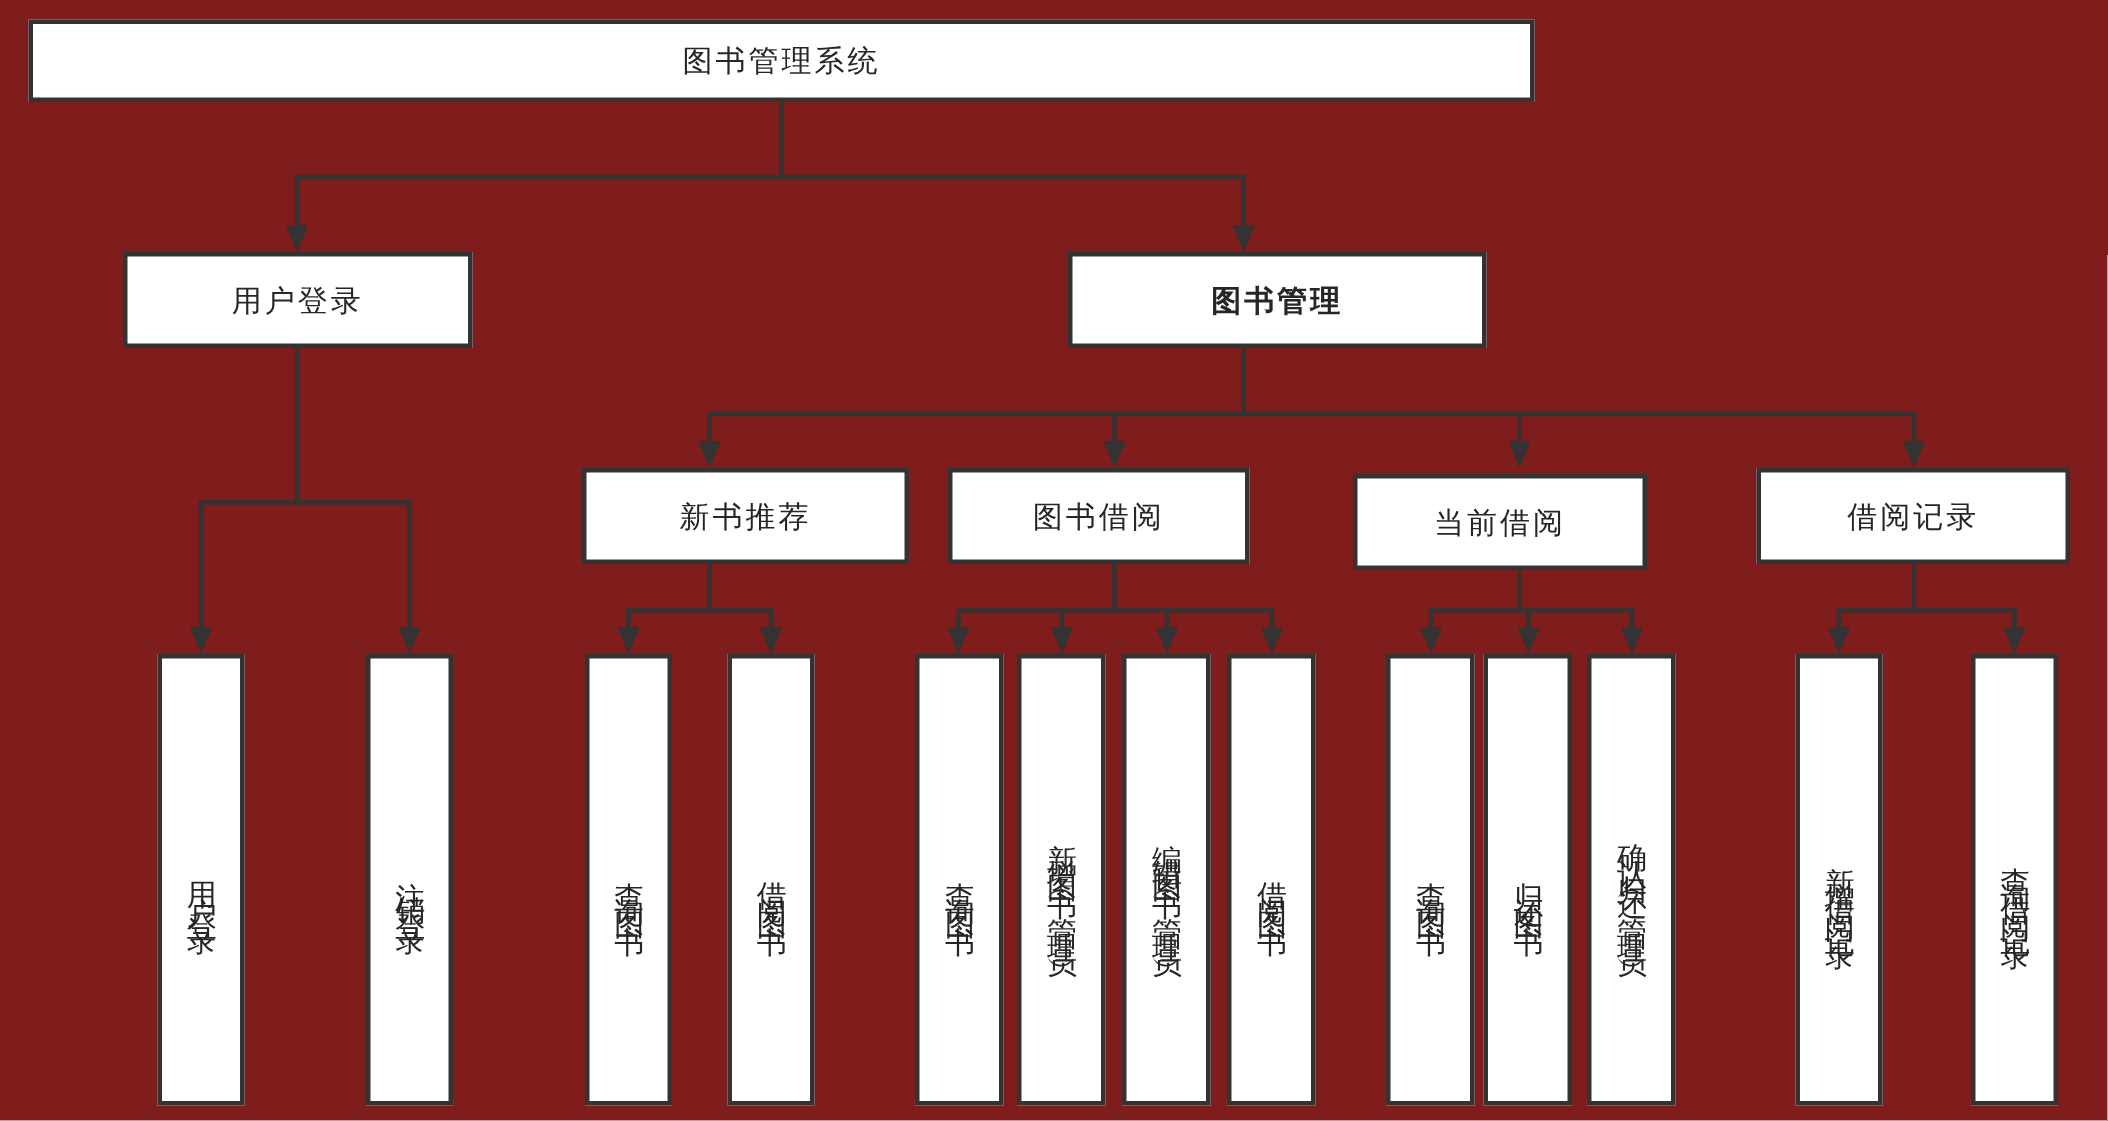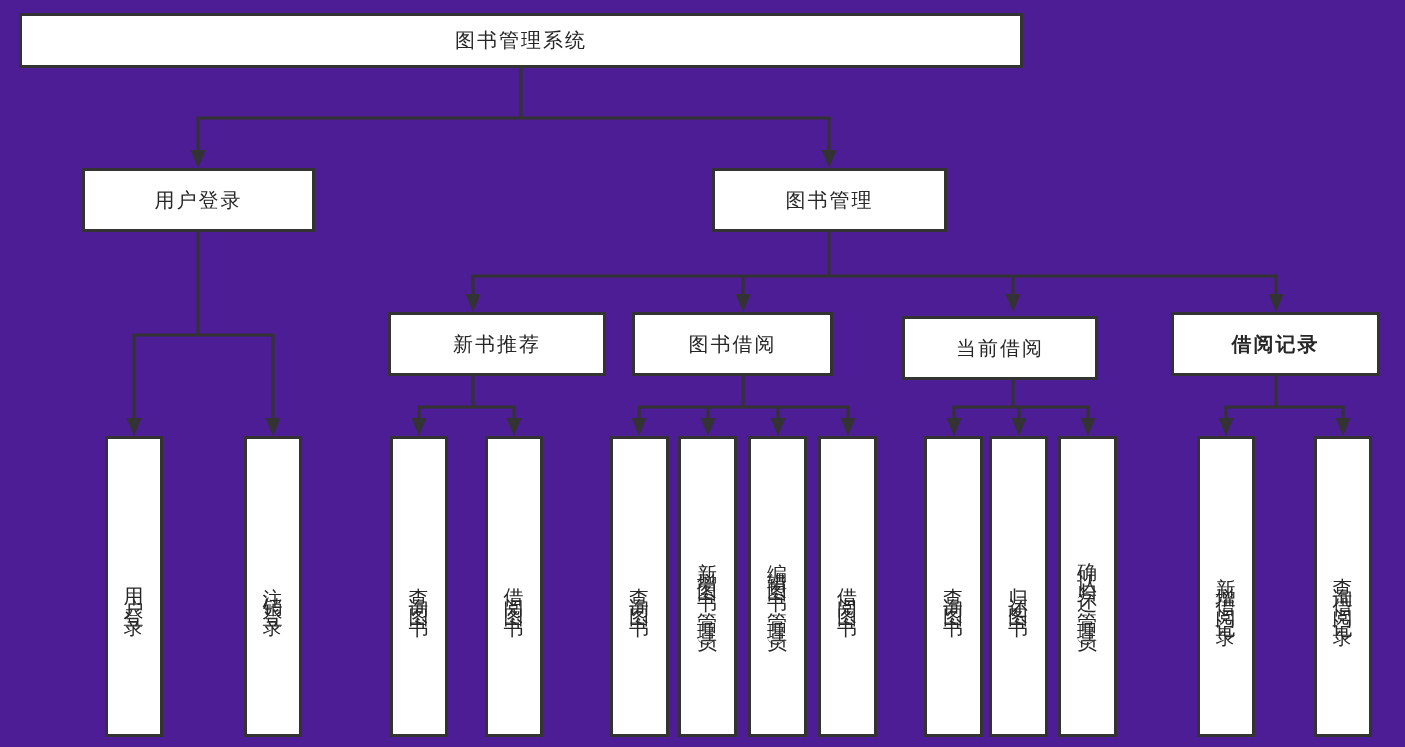--- a/index.html
+++ b/index.html
@@ -1,19 +1,19 @@
 <!DOCTYPE html>
 <html><head>
 <meta charset="utf-8">
 <style>
   html,body{margin:0;padding:0;background:#ffffff;}
   #canvas{
     position:relative;
     width:1405px;height:747px;
-    background:#4c1d95;
+    background:#7f1d1d;
     overflow:hidden;
     font-family:"Liberation Sans",sans-serif;
   }
   #wires{position:absolute;left:0;top:0;z-index:0;}
   .node{
     position:absolute;
     box-sizing:border-box;
     border:3px solid #333333;
     background:#ffffff;
     display:flex;
@@ -27,25 +27,25 @@
   .vnode{
     writing-mode:vertical-lr;
     text-orientation:mixed;
     letter-spacing:10px;
     line-height:1.1;
     padding-top:10px;
   }
   
   .b-root {left:19px;  top:13px;  width:1004px; height:55px;}
   .b-l2a  {left:82px;  top:168px; width:233px;  height:64px;}
-  .b-l2b  {left:712px; top:168px; width:235px;  height:64px;}
+  .b-l2b  {left:712px; top:168px; width:279px;  height:64px;font-weight:bold;}
   .b-l3a  {left:364px; top:312px; width:218px;  height:64px;margin-left:24px;}
   .b-l3b  {left:632px; top:312px; width:201px;  height:64px;}
   .b-l3c  {left:902px; top:316px; width:196px;  height:64px;}
-  .b-l3d  {left:1171px;top:312px; width:209px;  height:64px;font-weight:bold;}
+  .b-l3d  {left:1171px;top:312px; width:209px;  height:64px;}
   
   .leaf{top:436px;height:301px;width:58px;}
   .b-a1{left:105px;}  .b-a2{left:244px;}
   .b-b1{left:390px;}  .b-b2{left:485px;}
   .b-c1{left:610px;width:59px;} .b-c2{left:678px;width:59px;}
   .b-c3{left:748px;width:59px;} .b-c4{left:818px;width:59px;}
   .b-d1{left:924px;width:59px;} .b-d2{left:989px;width:59px;} .b-d3{left:1058px;width:59px;}
   .b-e1{left:1197px;} .b-e2{left:1314px;}
   .watermark{
     position:absolute;

